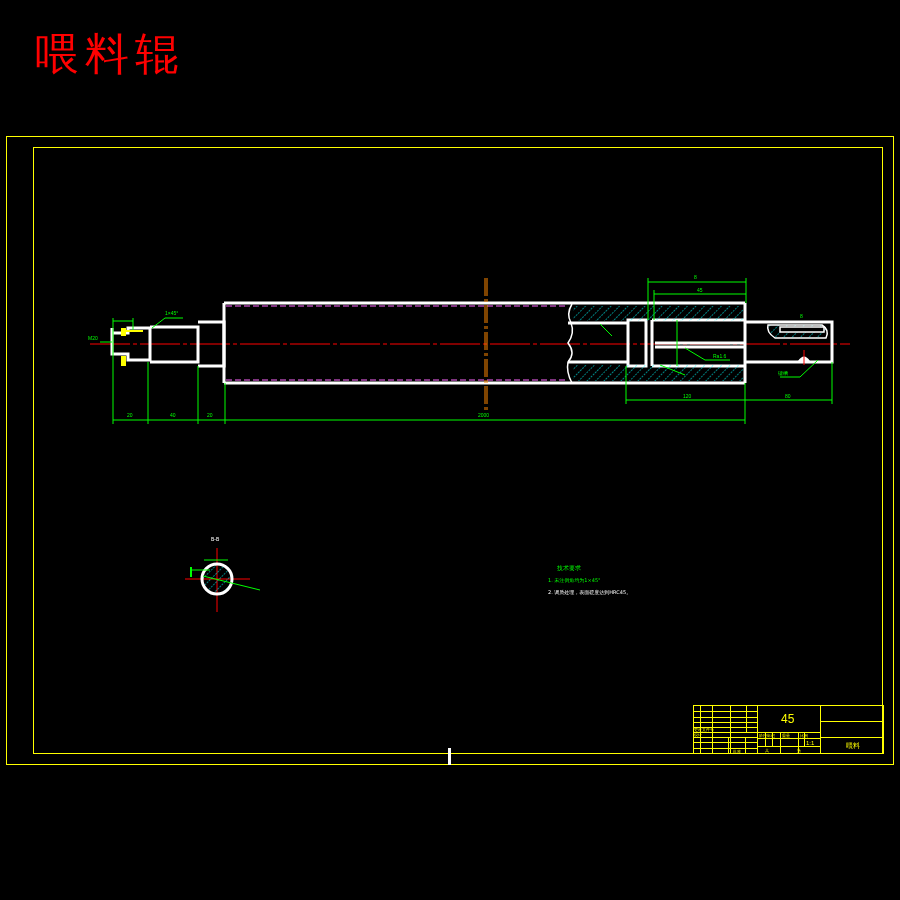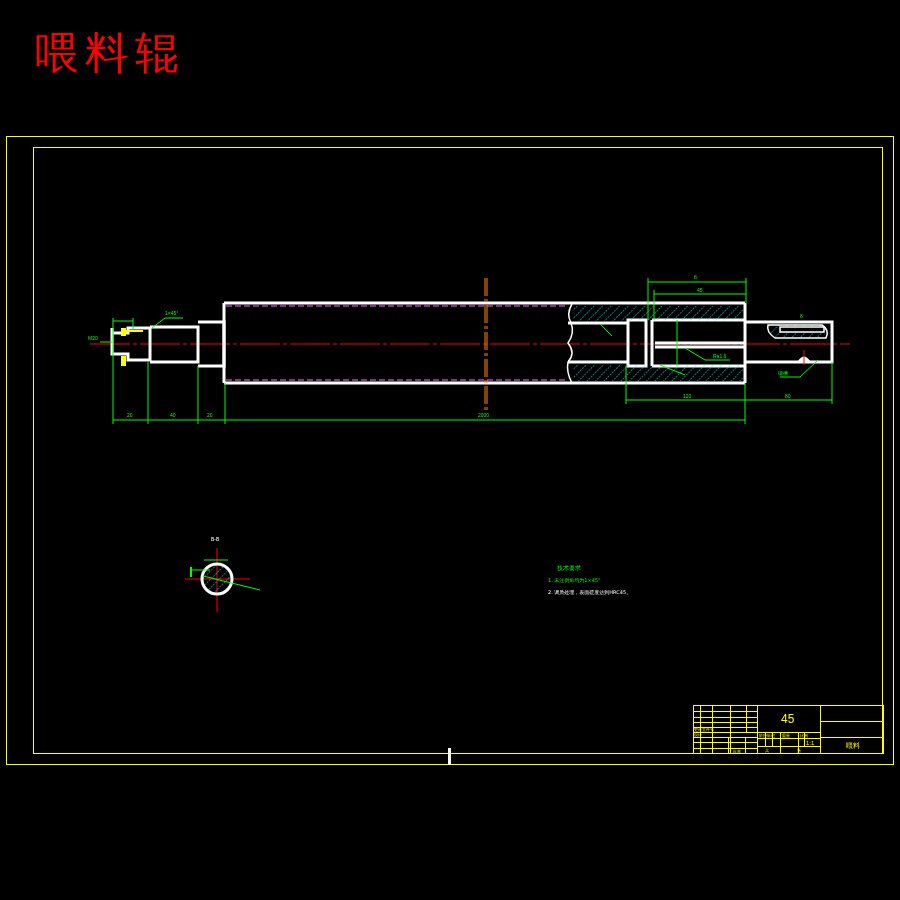--- a/index.html
+++ b/index.html
@@ -1,17 +1,17 @@
 <!DOCTYPE html>
 <html><head>
 <meta charset="utf-8">
 <style>
   html, body { margin:0; padding:0; background:#000; }
   body { width:900px; height:900px; position:relative; overflow:hidden; font-family:"DejaVu Sans", sans-serif; }
-  #title { position:absolute; left:35px; top:32px; font-size:44px; color:#ff0000; letter-spacing:6px; font-family:Liberation Serif, serif; line-height:1; }
+  #title { position:absolute; left:35px; top:32px; font-size:44px; color:#ff0000; letter-spacing:6px; font-family:Liberation Sans, sans-serif; line-height:1; }
   svg { position:absolute; left:0; top:0; }
   .yt { fill:#ffff00; font-family:"Liberation Sans", sans-serif; }
   .gt { fill:#00ff00; font-family:"Liberation Sans", sans-serif; font-size:5px; }
   .wt { fill:#ffffff; font-family:"Liberation Sans", sans-serif; font-size:5px; }
 </style>
 </head>
 <body>
 
 <div id="title">喂料辊</div>
 

